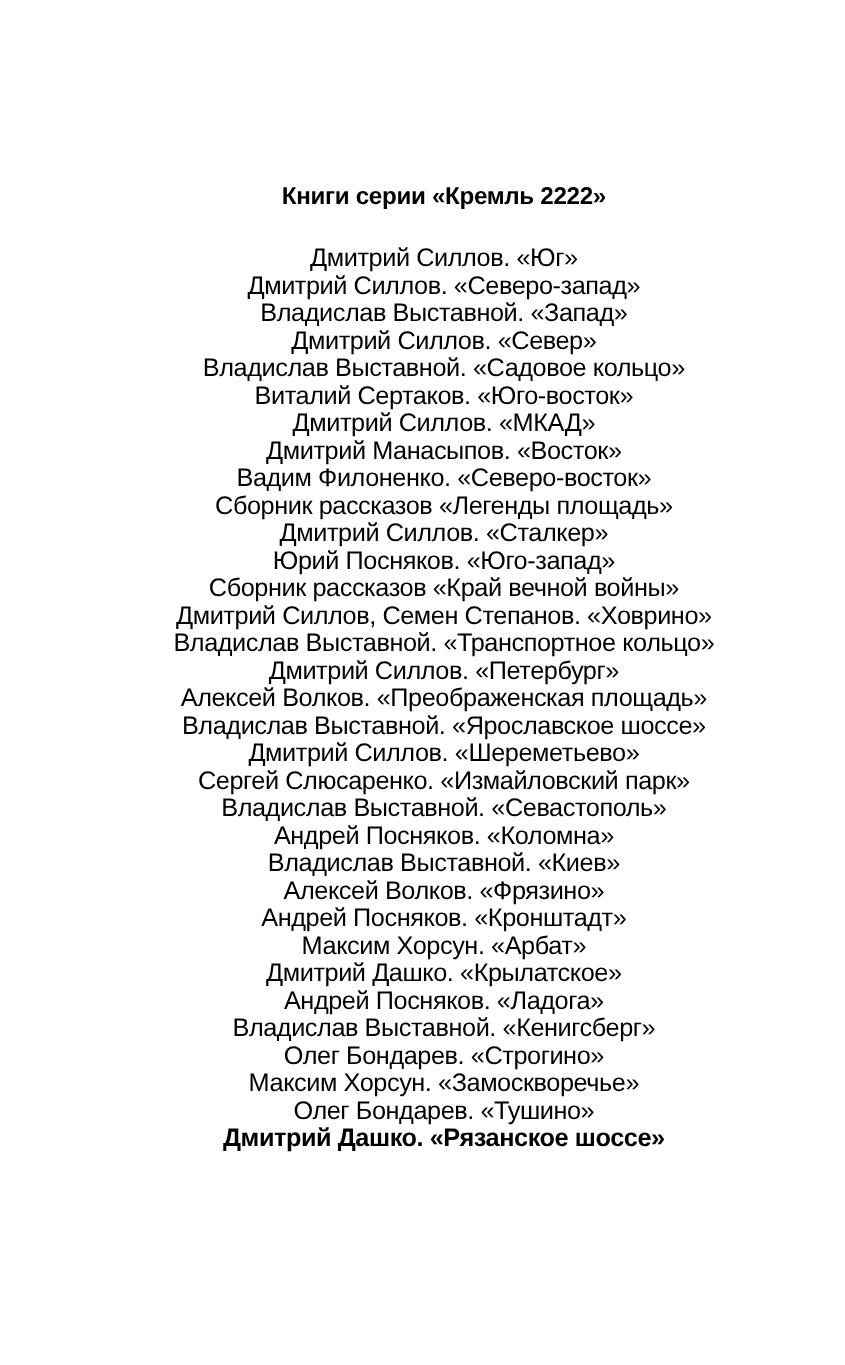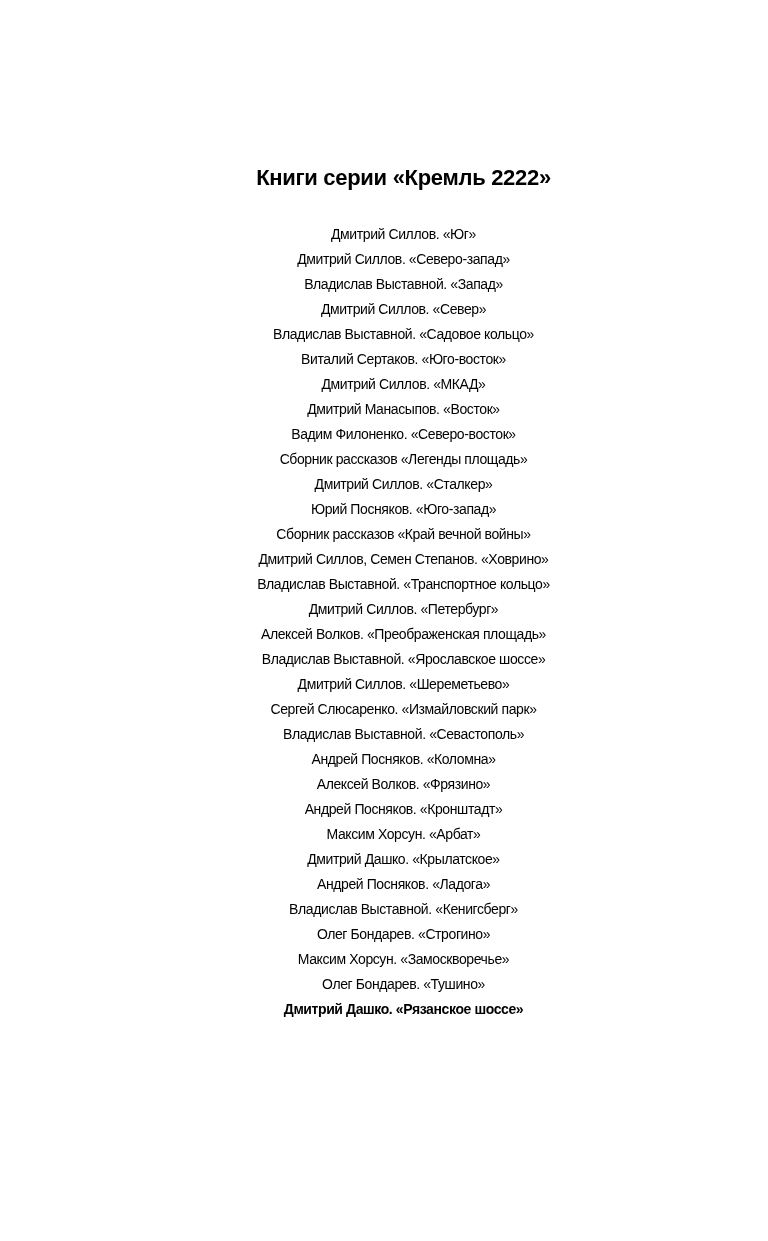--- a/index.html
+++ b/index.html
@@ -29,21 +29,21 @@
     padding-top: 165px;
     font-size: 22px;
     line-height: 26px;
     font-weight: bold;
     letter-spacing: -0.3px;
   }
   .book-list {
     margin-top: 31px;
   }
   .book-line {
-    font-size: 14px;
+    font-size: 23px;
     line-height: 25px;
     letter-spacing: -0.4px;
     white-space: nowrap;
   }
   .book-line.bold {
     font-weight: bold;
   }
 </style>
 </head>
 <body>
@@ -112,20 +112,23 @@
         <div class="book-line">
     <span>Сергей Слюсаренко. «Измайловский парк»</span>
   </div>
         <div class="book-line">
     <span>Владислав Выставной. «Севастополь»</span>
   </div>
         <div class="book-line">
     <span>Андрей Посняков. «Коломна»</span>
   </div>
         <div class="book-line">
+    <span>Владислав Выставной. «Киев»</span>
+  </div>
+        <div class="book-line">
     <span>Алексей Волков. «Фрязино»</span>
   </div>
         <div class="book-line">
     <span>Андрей Посняков. «Кронштадт»</span>
   </div>
         <div class="book-line">
     <span>Максим Хорсун. «Арбат»</span>
   </div>
         <div class="book-line">
     <span>Дмитрий Дашко. «Крылатское»</span>

